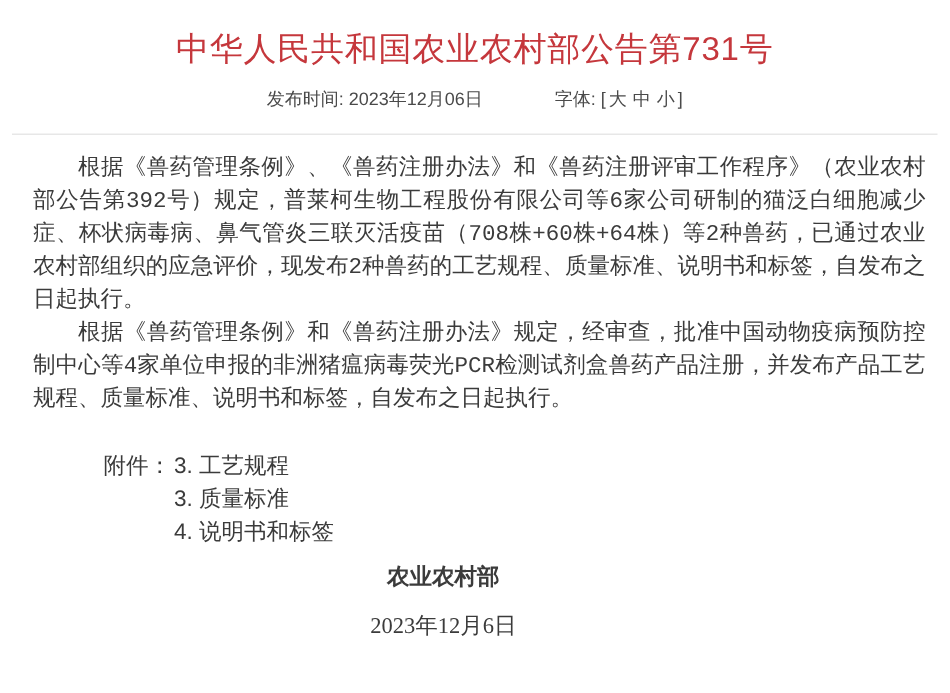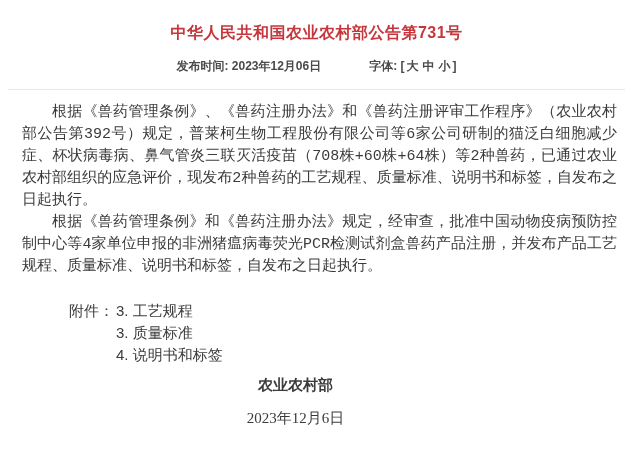--- a/index.html
+++ b/index.html
@@ -9,37 +9,36 @@
     height: 462px;
     background: #ffffff;
     font-family: "Liberation Sans", sans-serif;
     overflow: hidden;
   }
   .page { width: 633px; height: 462px; background: #ffffff; }
 
   .title {
     margin: 20px 12px 0;
     text-align: center;
-    font-size: 16px;
-    font-weight: bold;
+    font-size: 22px;
+    font-weight: normal;
     color: #c5373c;
     line-height: 26px;
     letter-spacing: 0.5px;
   }
 
   .meta {
     display: flex;
     justify-content: center;
     align-items: center;
     gap: 48px;
     margin-top: 13px;
     font-size: 12px;
     color: #4a4a4a;
     line-height: 15px;
-    font-weight: bold;
   }
   .meta-item { white-space: nowrap; }
   .font-opt { margin: 0 2px; cursor: pointer; }
 
   .divider {
     border: none;
     border-top: 1px solid #e7e7e7;
     margin: 15px 8px 0;
     height: 0;
   }

